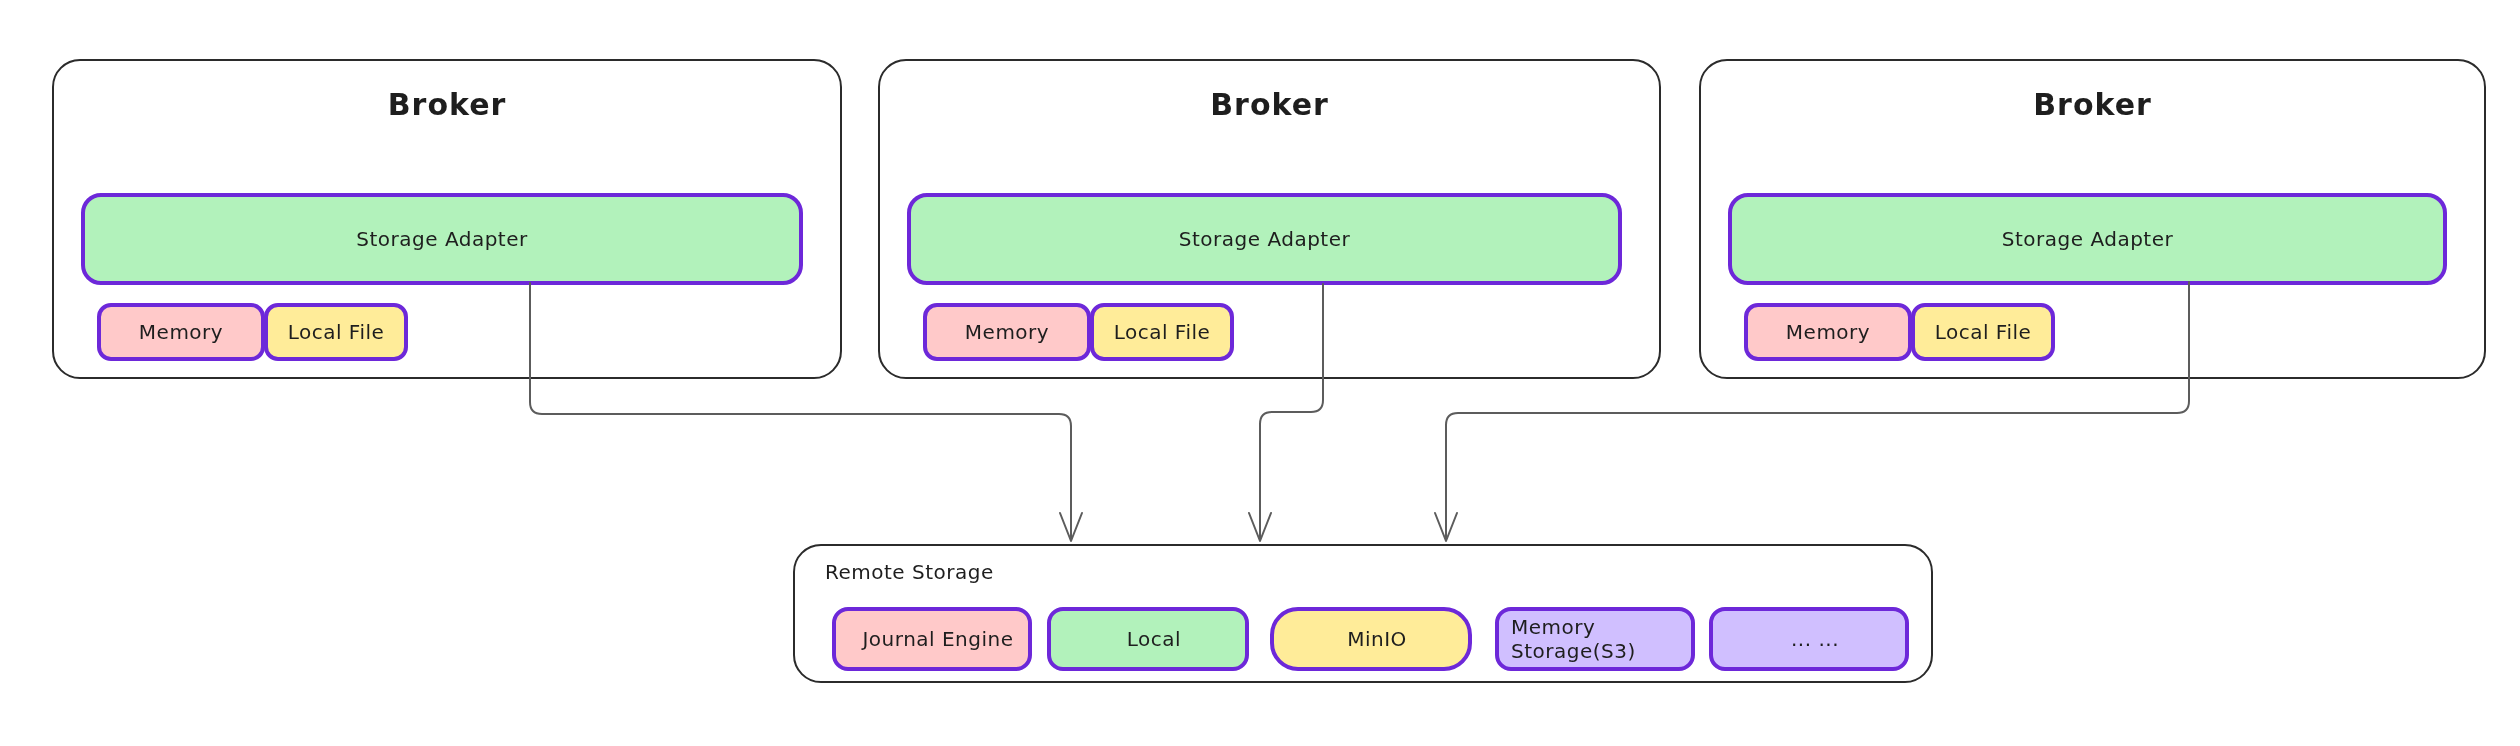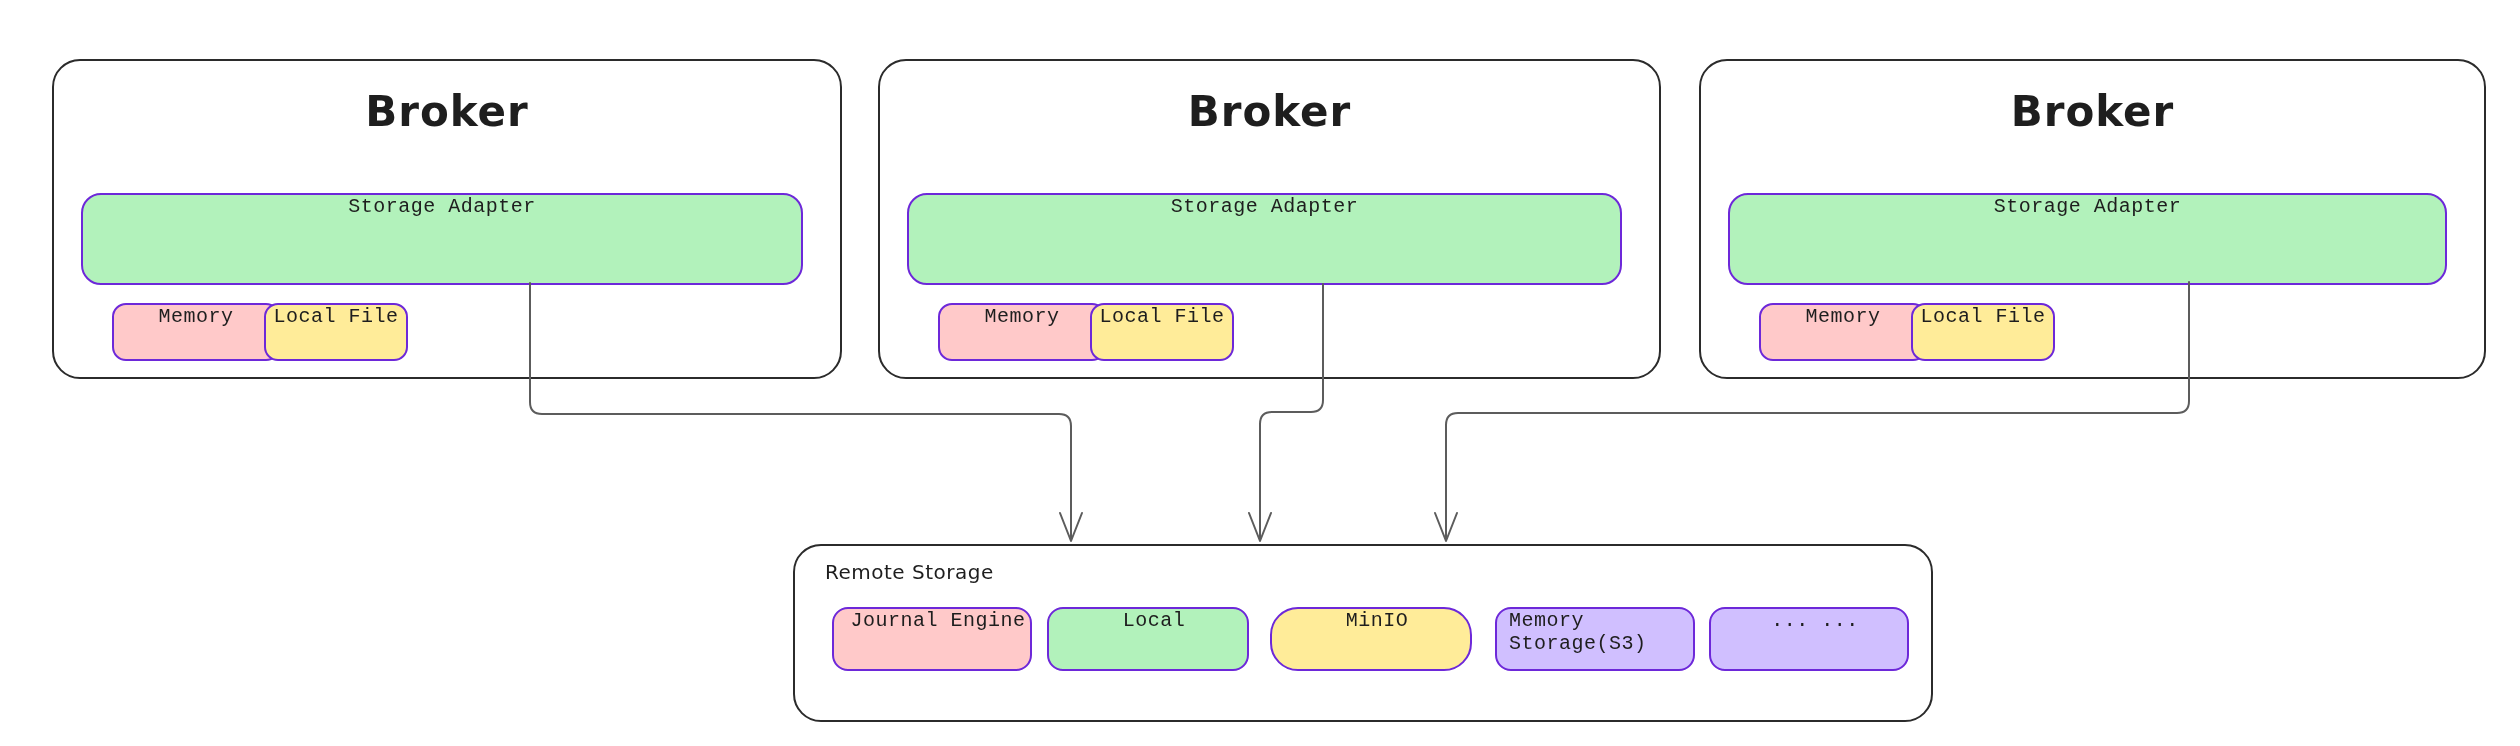--- a/index.html
+++ b/index.html
@@ -18,38 +18,37 @@
     border-radius:28px;
     box-sizing:border-box;
   }
   .broker{top:59px;height:320px;}
   #broker1{left:52px;width:790px;}
   #broker2{left:878px;width:783px;}
   #broker3{left:1699px;width:787px;}
   .broker-title{
     text-align:center;
     margin-top:26px;
-    font-size:42px;
+    font-size:30px;
     font-weight:bold;
     letter-spacing:1px;
   }
   .pill{
     position:absolute;
-    border:2px solid #6d28d9;
+    border:4px solid #6d28d9;
     border-radius:16px;
     box-sizing:border-box;
-    display:flex;justify-content:center;
+    display:flex;align-items:center;justify-content:center;
     font-size:20px;
     letter-spacing:0.5px;
-    font-family:Liberation Mono, monospace;
   }
   .sa{left:27px;right:37px;top:132px;height:92px;border-radius:20px;}
-  .mem{left:58px;top:242px;width:168px;height:58px;border-radius:14px;}
+  .mem{left:43px;top:242px;width:168px;height:58px;border-radius:14px;}
   .lf{left:210px;top:242px;width:144px;height:58px;border-radius:14px;}
-  #remote{left:793px;top:544px;width:1140px;height:178px;}
+  #remote{left:793px;top:544px;width:1140px;height:139px;}
   .remote-title{
     position:absolute;left:30px;top:14px;
     font-size:20px;letter-spacing:0.5px;
   }
   .remote-item{top:61px;height:64px;padding-left:12px;}
   #ritem0{left:37px;width:200px;}
   #ritem1{left:252px;width:202px;}
   #ritem2{left:475px;width:202px;border-radius:28px;}
   #ritem3{left:700px;width:200px;}
   #ritem4{left:914px;width:200px;}

